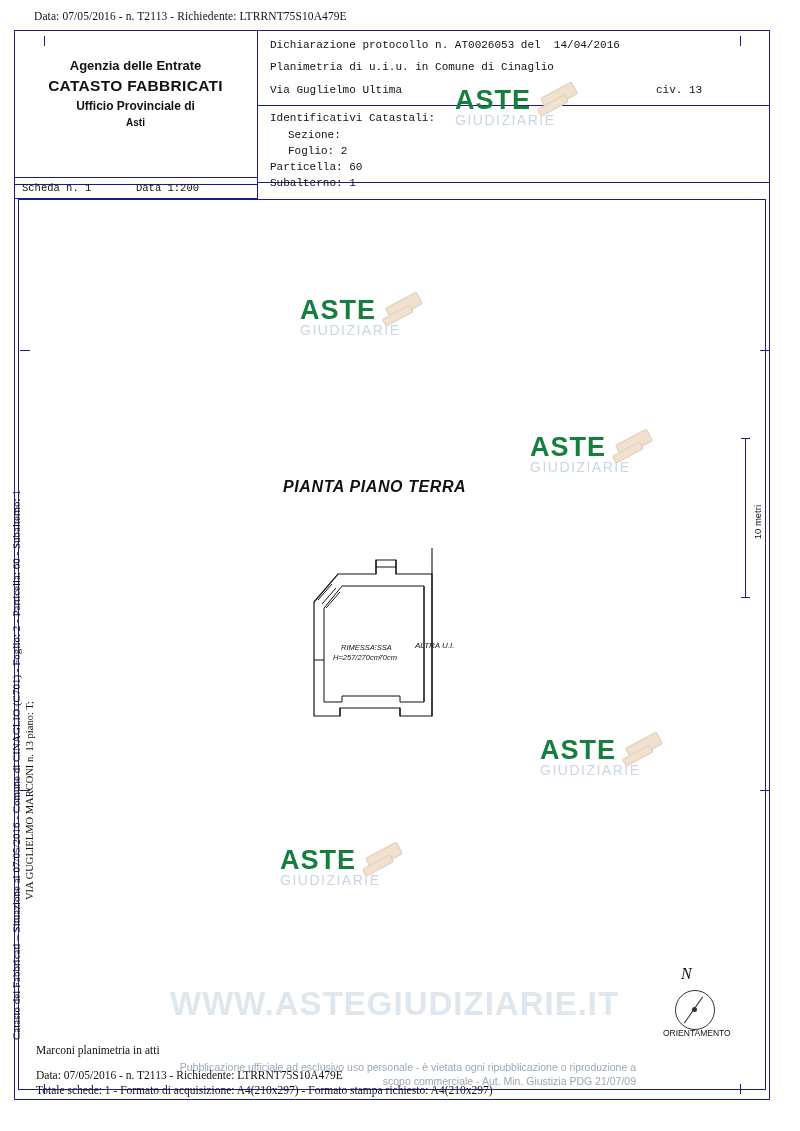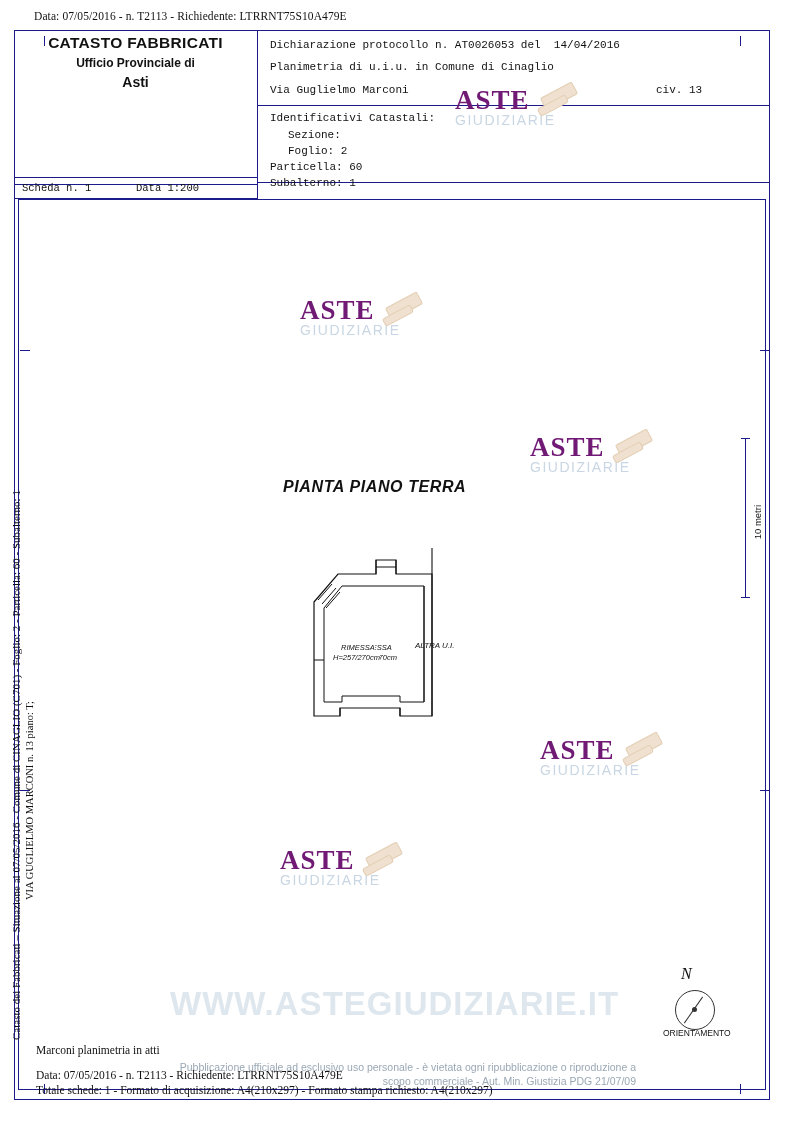--- a/index.html
+++ b/index.html
@@ -35,21 +35,21 @@
   
   .hdr-left{
     position:absolute;left:14px;top:30px;width:244px;height:155px;
     border-right:1px solid #1b1b8c;border-bottom:1px solid #1b1b8c;
     box-sizing:border-box;
     text-align:center;
   }
   .hdr-left .l1{font-family:"Liberation Sans",sans-serif;font-weight:bold;font-size:13px;margin-top:28px;}
   .hdr-left .l2{font-family:"Liberation Sans",sans-serif;font-weight:bold;font-size:15.5px;margin-top:4px;letter-spacing:0.3px;}
   .hdr-left .l3{font-family:"Liberation Sans",sans-serif;font-weight:bold;font-size:12px;margin-top:4px;}
-  .hdr-left .l4{font-family:"Liberation Sans",sans-serif;font-weight:bold;font-size:14px;margin-top:4px;}
+  .hdr-left .l4{font-family:"Liberation Sans",sans-serif;font-weight:bold;font-size:10px;margin-top:4px;}
 
   .hdr-right{
     position:absolute;left:258px;top:30px;width:512px;height:153px;
     border-bottom:1px solid #1b1b8c;
     box-sizing:border-box;
     font-family:"Liberation Mono",monospace;
     font-size:11px;color:#111;
   }
   .hdr-right .line{position:absolute;white-space:pre;}
   .hdr-right .sep{position:absolute;left:0;width:100%;height:1px;background:#1b1b8c;}
@@ -122,22 +122,22 @@
   }
 
   
   .bottom-1{position:absolute;left:16px;top:1044px;font-size:11.5px;}
   .bottom-2{position:absolute;left:16px;top:1069px;font-size:11.5px;}
   .bottom-3{position:absolute;left:16px;top:1084px;font-size:11.5px;}
 
   
   .wm{position:absolute;pointer-events:none;}
   .wm .aste{
-    font-family:Liberation Serif, serif;
-    font-weight:bold;letter-spacing:1px;color:#701a75;
+    font-family:Liberation Sans, sans-serif;
+    font-weight:bold;letter-spacing:1px;color:#15803d;
   }
   .wm .giud{
     font-family:"Liberation Sans",sans-serif;
     color:#c9d6e3;letter-spacing:1.5px;
   }
   .gavel{position:absolute;}
   .gavel .head{
     position:absolute;width:34px;height:12px;background:#efe0cf;border:1px solid #e3cdb3;border-radius:2px;
     transform:rotate(-28deg);
   }
@@ -172,29 +172,30 @@
   <div class="tick v" style="left:44px;top:36px;"></div>
   <div class="tick v" style="left:44px;top:1084px;"></div>
   <div class="tick v" style="left:740px;top:36px;"></div>
   <div class="tick v" style="left:740px;top:1084px;"></div>
   <div class="tick h" style="left:20px;top:350px;"></div>
   <div class="tick h" style="left:20px;top:790px;"></div>
   <div class="tick h" style="left:760px;top:350px;"></div>
   <div class="tick h" style="left:760px;top:790px;"></div>
 
   <div class="hdr-left">
+    <div class="l1">Agenzia delle Entrate</div>
     <div class="l2">CATASTO FABBRICATI</div>
     <div class="l3">Ufficio Provinciale di</div>
     <div class="l4">Asti</div>
   </div>
 
   <div class="hdr-right">
     <div class="line" style="left:12px;top:9px;">Dichiarazione protocollo n. AT0026053 del  14/04/2016</div>
     <div class="line" style="left:12px;top:31px;">Planimetria di u.i.u. in Comune di Cinaglio</div>
-    <div class="line" style="left:12px;top:54px;">Via Guglielmo Marconi</div>
+    <div class="line" style="left:12px;top:54px;">Via Guglielmo Ultima</div>
     <div class="line" style="left:398px;top:54px;">civ. 13</div>
     <div class="sep" style="top:75px;"></div>
     <div class="line" style="left:12px;top:82px;">Identificativi Catastali:</div>
     <div class="line" style="left:30px;top:99px;">Sezione:</div>
     <div class="line" style="left:30px;top:115px;">Foglio: 2</div>
     <div class="line" style="left:12px;top:131px;">Particella: 60</div>
     <div class="line" style="left:12px;top:147px;">Subalterno: 1</div>
   </div>
 
   <div class="scheda-bar">

